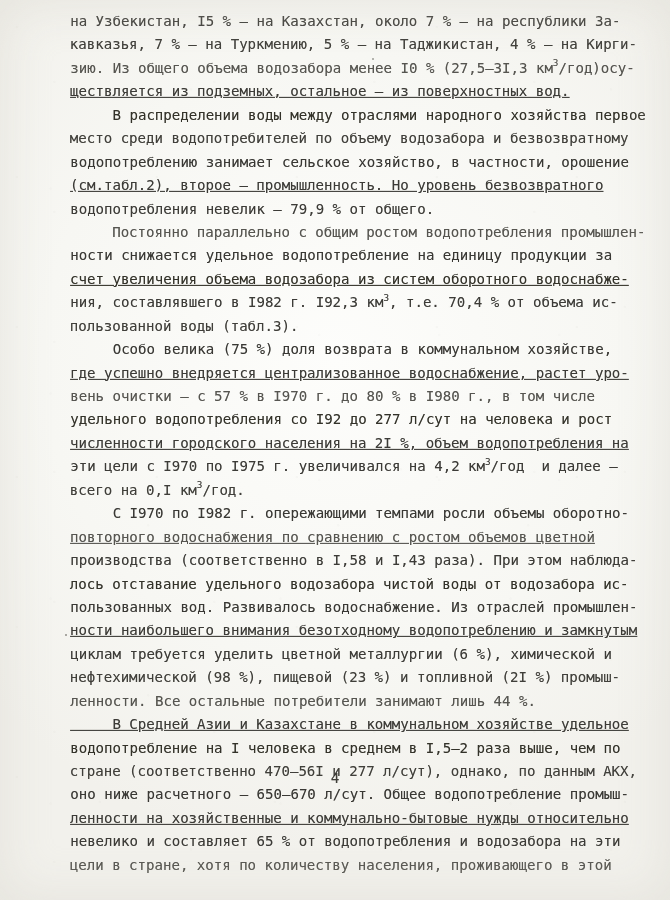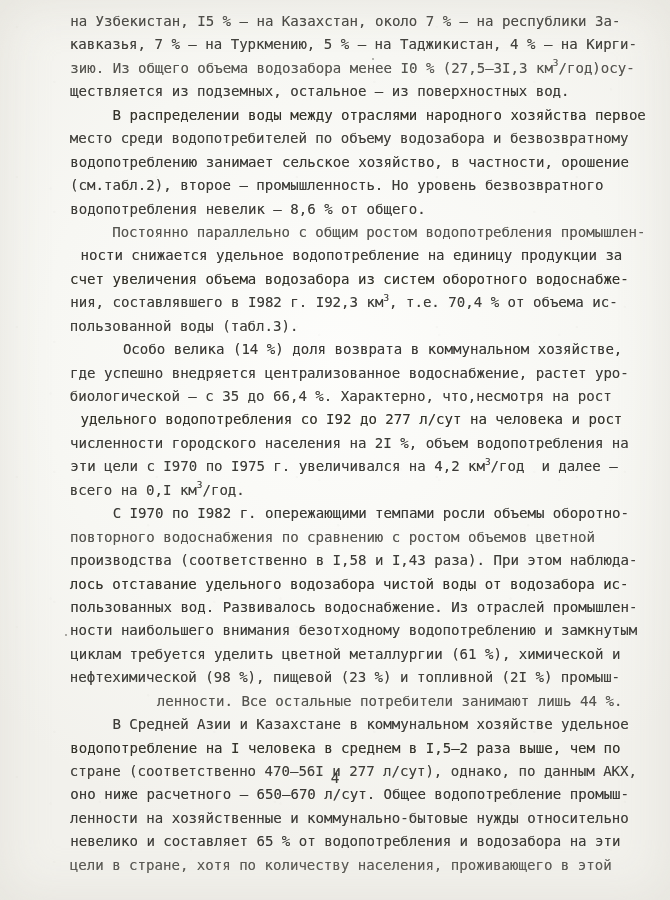--- a/index.html
+++ b/index.html
@@ -56,22 +56,22 @@
     line-height: 23.45px;
     height: 23.45px;
     color: #3c3b37;
     white-space: pre;
     letter-spacing: -0.02px;
     text-shadow: 0 0 .45px rgba(60,59,55,.45);
   }
   
   .ln.j1 { transform: translateY(0.3px)  translateX(0.2px); }
   .ln.j2 { transform: translateY(-0.25px) translateX(-0.15px); color:#403f3a; }
-  .ln.j3 { transform: translateY(0.15px) translateX(0.35px); color:#393834;text-align:right; }
-  .ln.j4 { transform: translateY(-0.1px) translateX(0.1px); }
+  .ln.j3 { transform: translateY(0.15px) translateX(0.35px); color:#393834; }
+  .ln.j4 { transform: translateY(-0.1px) translateX(0.1px); text-decoration: underline; }
   .ln.faint { color: #4a4944; opacity: .93; }
   .ln.bold  { color: #333229; }
 
   .sup {
     font-size: 9.4px;
     vertical-align: super;
     line-height: 0;
     position: relative;
     top: -1px;
   }
@@ -117,40 +117,40 @@
 
   <div id="textblock">
       <div class="ln j1 ">на Узбекистан, I5 % – на Казахстан, около 7 % – на республики За-</div>
       <div class="ln j2 ">кавказья, 7 % – на Туркмению, 5 % – на Таджикистан, 4 % – на Кирги-</div>
       <div class="ln j3 faint">зию. Из общего объема водозабора менее I0 % (27,5–3I,3 км<span class="sup">3</span><span>/год)осу-</span></div>
       <div class="ln j4 ">ществляется из подземных, остальное – из поверхностных вод.</div>
       <div class="ln j1 bold">     В распределении воды между отраслями народного хозяйства первое</div>
       <div class="ln j2 ">место среди водопотребителей по объему водозабора и безвозвратному</div>
       <div class="ln j3 ">водопотреблению занимает сельское хозяйство, в частности, орошение</div>
       <div class="ln j4 ">(см.табл.2), второе – промышленность. Но уровень безвозвратного</div>
-      <div class="ln j1 ">водопотребления невелик – 8,6 % от общего.</div>
+      <div class="ln j1 ">водопотребления невелик – 79,9 % от общего.</div>
       <div class="ln j2 faint">     Постоянно параллельно с общим ростом водопотребления промышлен-</div>
       <div class="ln j3 ">ности снижается удельное водопотребление на единицу продукции за</div>
       <div class="ln j4 bold">счет увеличения объема водозабора из систем оборотного водоснабже-</div>
       <div class="ln j1 ">ния, составлявшего в I982 г. I92,3 км<span class="sup">3</span><span>, т.е. 70,4 % от объема ис-</span></div>
       <div class="ln j2 ">пользованной воды (табл.3).</div>
-      <div class="ln j3 ">     Особо велика (14 %) доля возврата в коммунальном хозяйстве,</div>
+      <div class="ln j3 ">     Особо велика (75 %) доля возврата в коммунальном хозяйстве,</div>
       <div class="ln j4 ">где успешно внедряется централизованное водоснабжение, растет уро-</div>
-      <div class="ln j2 ">биологической – с 35 до 66,4 %. Характерно, что,несмотря на рост</div>
+      <div class="ln j1 faint">вень очистки – с 57 % в I970 г. до 80 % в I980 г., в том числе</div>
       <div class="ln j3 bold">удельного водопотребления со I92 до 277 л/сут на человека и рост</div>
       <div class="ln j4 ">численности городского населения на 2I %, объем водопотребления на</div>
       <div class="ln j1 ">эти цели с I970 по I975 г. увеличивался на 4,2 км<span class="sup">3</span><span>/год  и далее –</span></div>
       <div class="ln j2 ">всего на 0,I км<span class="sup">3</span><span>/год.</span></div>
       <div class="ln j3 ">     С I970 по I982 г. опережающими темпами росли объемы оборотно-</div>
       <div class="ln j4 faint">повторного водоснабжения по сравнению с ростом объемов цветной</div>
       <div class="ln j1 ">производства (соответственно в I,58 и I,43 раза). При этом наблюда-</div>
       <div class="ln j2 bold">лось отставание удельного водозабора чистой воды от водозабора ис-</div>
       <div class="ln j3 ">пользованных вод. Развивалось водоснабжение. Из отраслей промышлен-</div>
       <div class="ln j4 ">ности наибольшего внимания безотходному водопотреблению и замкнутым</div>
-      <div class="ln j1 ">циклам требуется уделить цветной металлургии (61 %), химической и</div>
+      <div class="ln j1 ">циклам требуется уделить цветной металлургии (6 %), химической и</div>
       <div class="ln j2 ">нефтехимической (98 %), пищевой (23 %) и топливной (2I %) промыш-</div>
       <div class="ln j3 faint">ленности. Все остальные потребители занимают лишь 44 %.</div>
       <div class="ln j4 ">     В Средней Азии и Казахстане в коммунальном хозяйстве удельное</div>
       <div class="ln j1 bold">водопотребление на I человека в среднем в I,5–2 раза выше, чем по</div>
       <div class="ln j2 ">стране (соответственно 470–56I и 277 л/сут), однако, по данным АКХ,</div>
       <div class="ln j3 ">оно ниже расчетного – 650–670 л/сут. Общее водопотребление промыш-</div>
       <div class="ln j4 ">ленности на хозяйственные и коммунально-бытовые нужды относительно</div>
       <div class="ln j1 ">невелико и составляет 65 % от водопотребления и водозабора на эти</div>
       <div class="ln j2 faint">цели в стране, хотя по количеству населения, проживающего в этой</div>
     </div>

